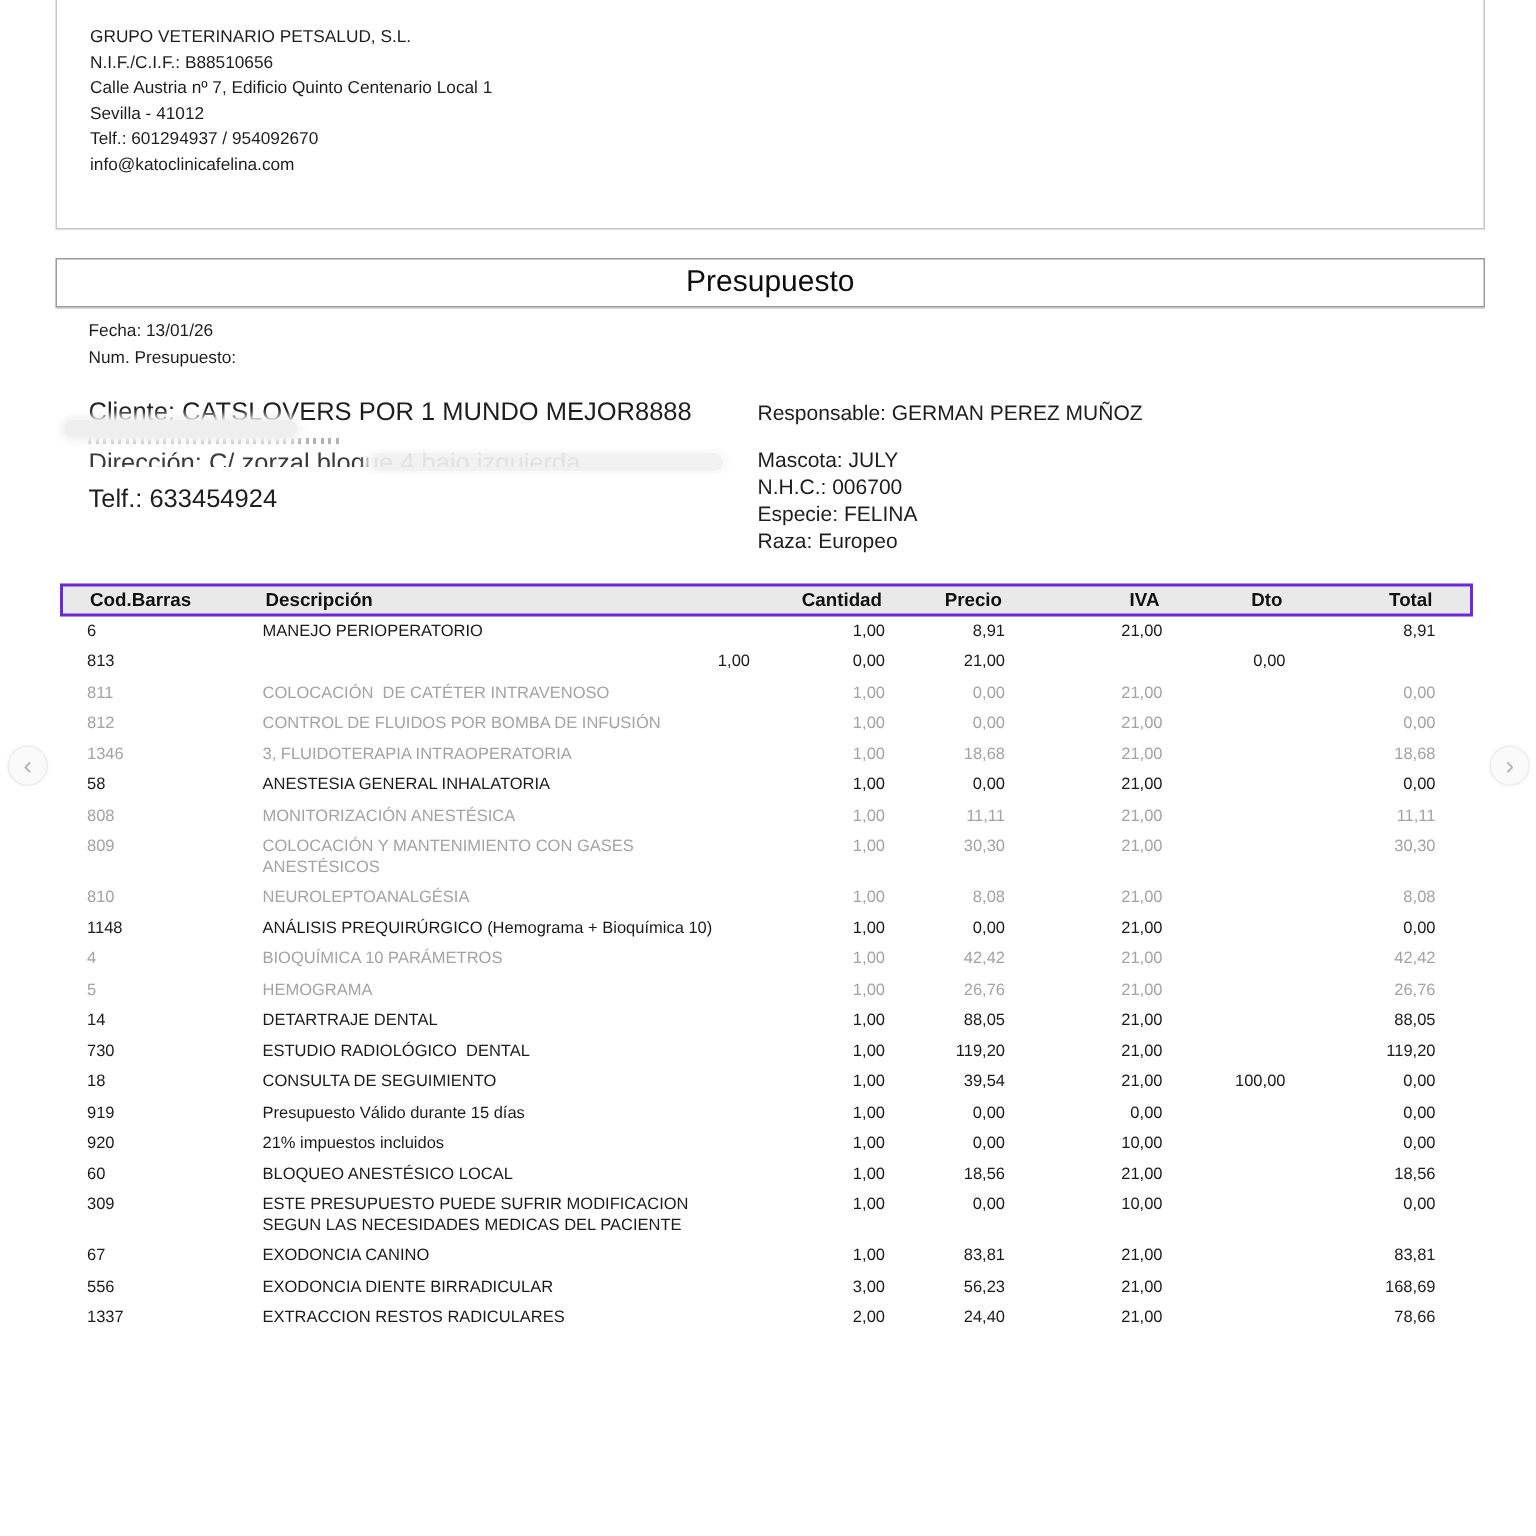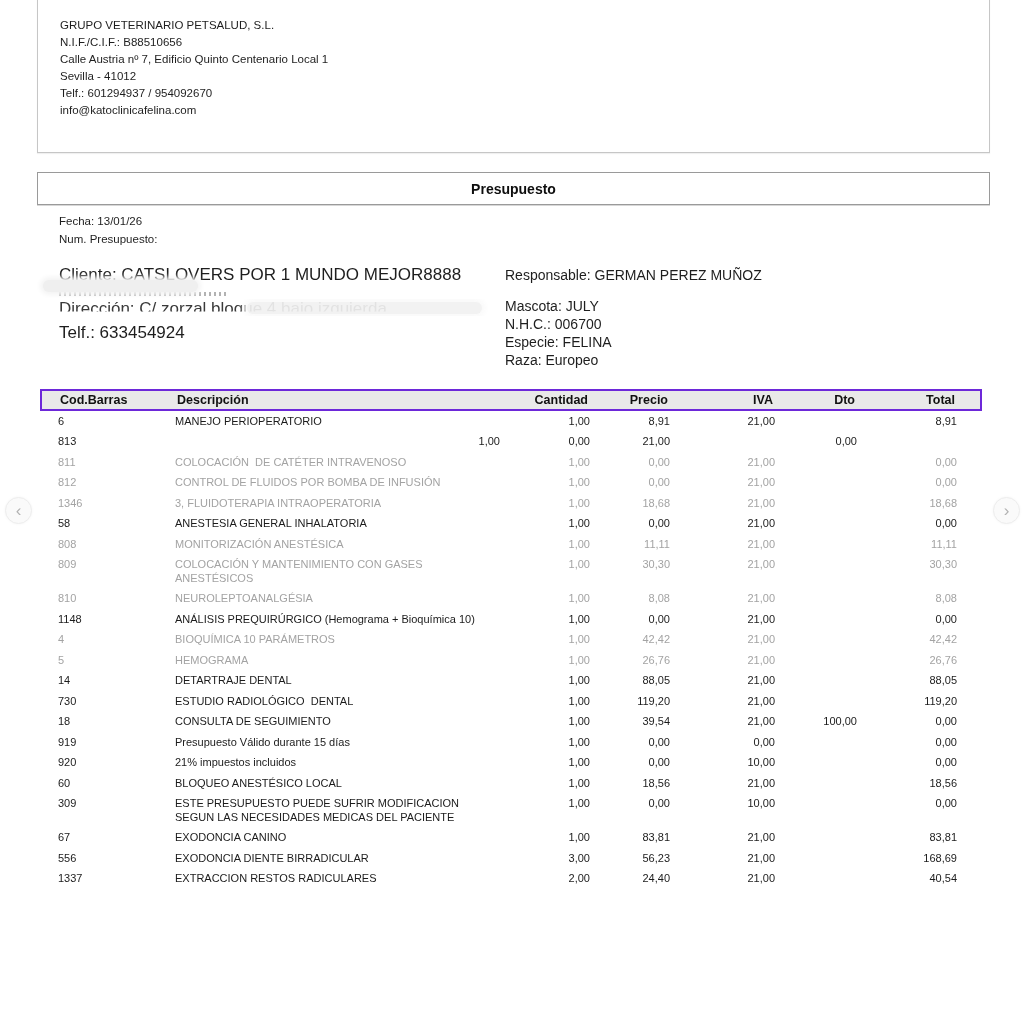--- a/index.html
+++ b/index.html
@@ -19,21 +19,21 @@
   .logo-word{font-family:"DejaVu Sans",sans-serif;font-weight:bold;font-size:112px;
              letter-spacing:-9px;line-height:1;text-align:center;margin-top:-36px;
              color:#d4186c;}
   .logo-tagline{position:absolute;left:0;bottom:5px;width:100%;text-align:center;
                 font-size:18.5px;letter-spacing:-.3px;color:#ca4f92;white-space:nowrap;}
 
   
   .title-box{position:absolute;left:37px;top:172px;width:953px;height:33px;
              border:1px solid #9a9a9a;box-sizing:border-box;background:#fff;
              box-shadow:0 1px 0 #d7d7d7;display:flex;align-items:center;justify-content:center;}
-  .title-box span{font-size:14px;font-weight:bold;color:#0e0e0e;}
+  .title-box span{font-size:20px;font-weight:normal;color:#0e0e0e;}
 
   
   .doc-meta{position:absolute;left:59px;top:213px;font-size:11.5px;line-height:17.5px;color:#1e1e1e;}
   .client-block{position:absolute;left:59px;top:266px;width:430px;font-size:17px;color:#1e1e1e;}
   .client-line{line-height:17px;}
   .redacted-row{position:relative;height:16px;}
   .dash-strip{position:absolute;left:0;top:9px;width:168px;height:4px;opacity:.65;
               background:repeating-linear-gradient(90deg,#8a8a8a 0 2px,transparent 2px 5px);
               filter:blur(.4px);}
   .blur-bar{position:absolute;left:-16px;top:-3px;width:155px;height:12px;background:#efefef;
@@ -312,21 +312,21 @@
           <div class="td-num"></div>
           <div class="td-num">168,69</div>
         </div>
         <div class="tr row-grid">
           <div class="td-code">1337</div>
           <div class="td-desc">EXTRACCION RESTOS RADICULARES</div>
           <div class="td-num">2,00</div>
           <div class="td-num">24,40</div>
           <div class="td-num">21,00</div>
           <div class="td-num"></div>
-          <div class="td-num">40,54</div>
+          <div class="td-num">78,66</div>
         </div>
       </div>
   </div>
 
   <div class="nav-btn nav-prev">
     <span>‹</span>
   </div>
   <div class="nav-btn nav-next">
     <span>›</span>
   </div>

